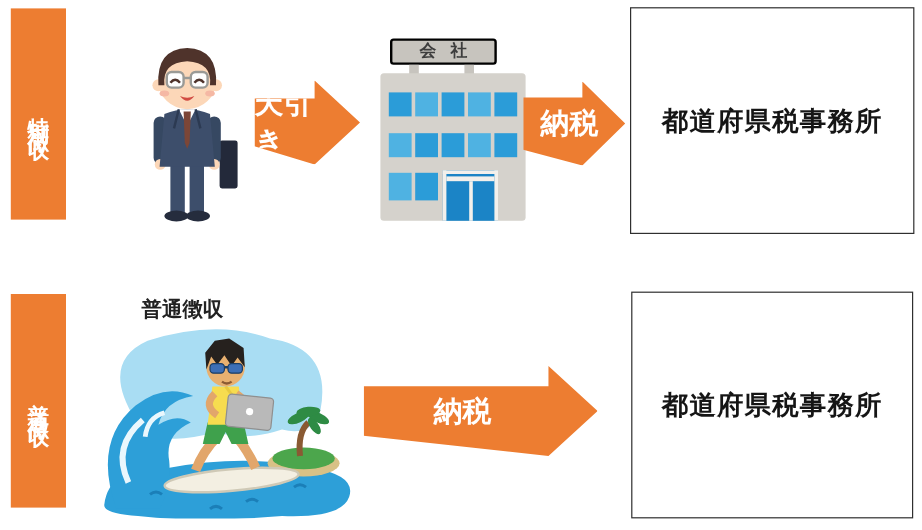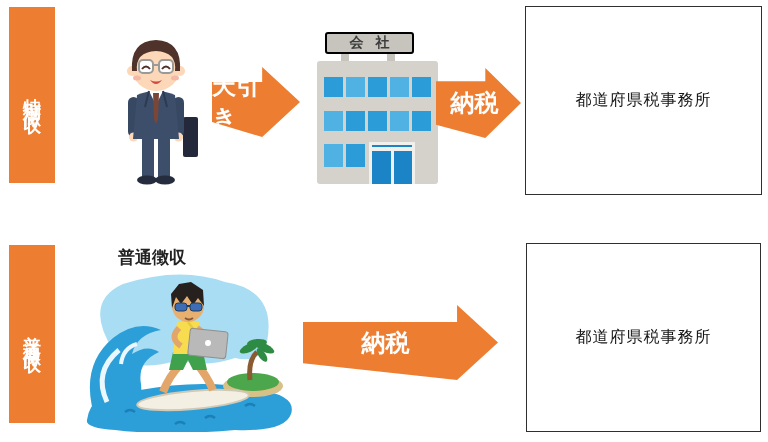--- a/index.html
+++ b/index.html
@@ -38,21 +38,21 @@
     clip-path:polygon(0 19%,58% 19%,58% 0,100% 50%,58% 100%,0 81%);
   }
   #arrow-nozei-bottom{
     left:303px;top:305px;width:195px;height:75px;padding-right:30px;
     clip-path:polygon(0 22.5%,79% 22.5%,79% 0,100% 50%,79% 100%,0 77.5%);
   }
   
   .dest-box{
     position:absolute;background:#fff;border:1.5px solid #2f2f2f;
     display:flex;align-items:center;justify-content:center;
-    font-size:16px;font-weight:400;color:#151515;letter-spacing:1px;
+    font-size:22px;font-weight:700;color:#151515;letter-spacing:1px;
   }
   #box-top{left:525px;top:6px;width:235px;height:187px;}
   #box-bottom{left:526px;top:243px;width:233px;height:187px;}
   
   #building{position:absolute;left:317px;top:32px;width:121px;height:152px;}
   .sign{
     position:absolute;left:8px;top:0;width:89px;height:22px;background:#C7C4BE;
     border:2px solid #000000;border-radius:3px;box-sizing:border-box;
     display:flex;align-items:center;justify-content:center;
     font-size:14px;font-weight:bold;color:#3d3d3d;letter-spacing:12px;padding-left:12px;

